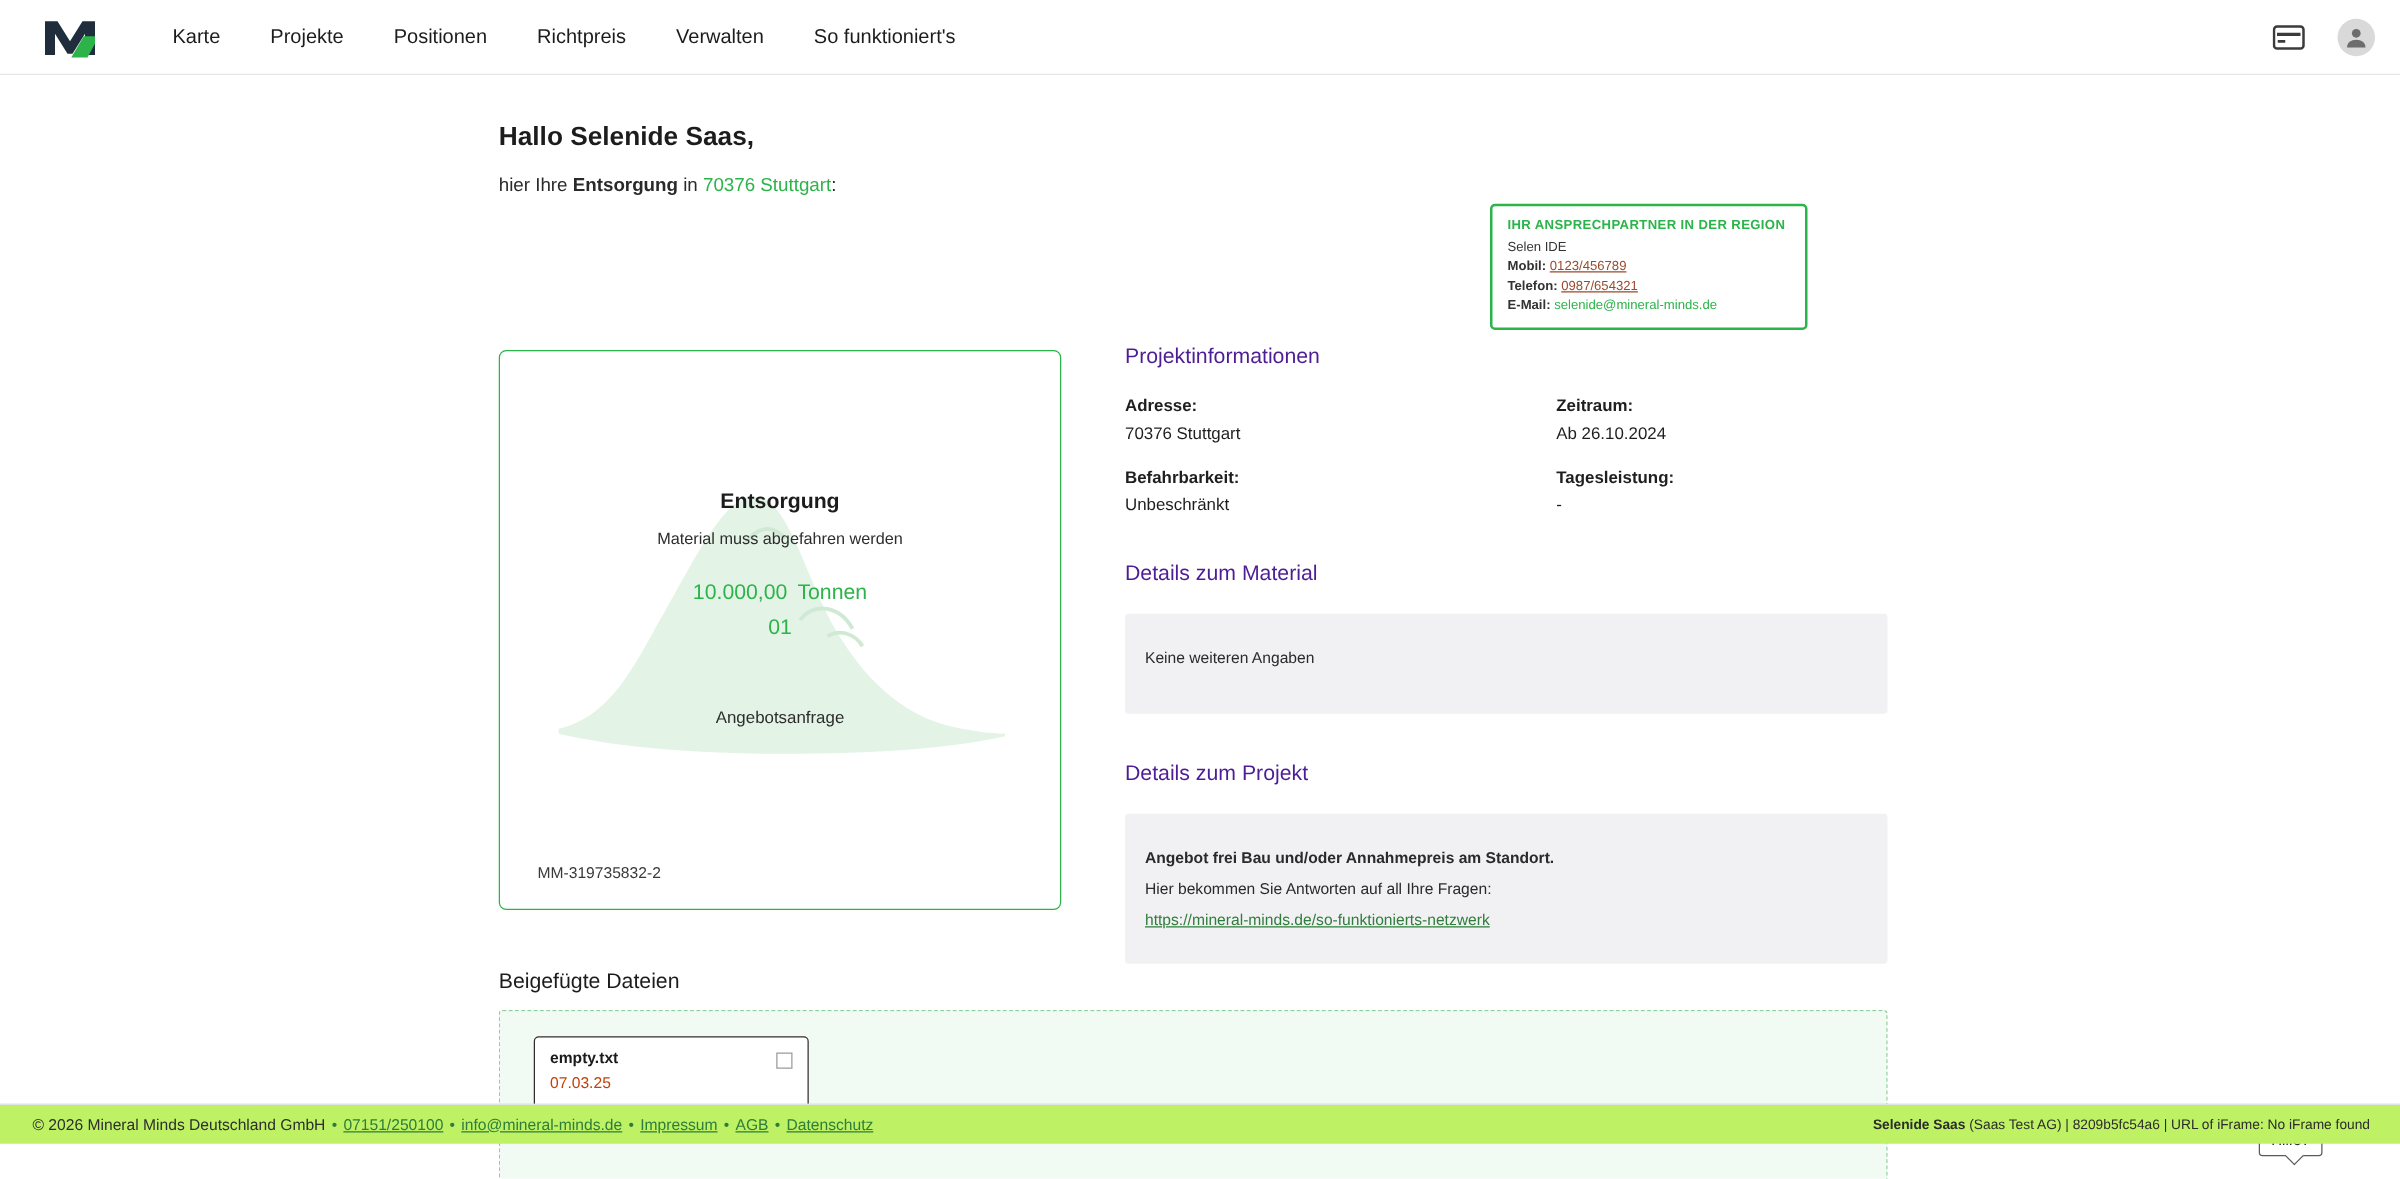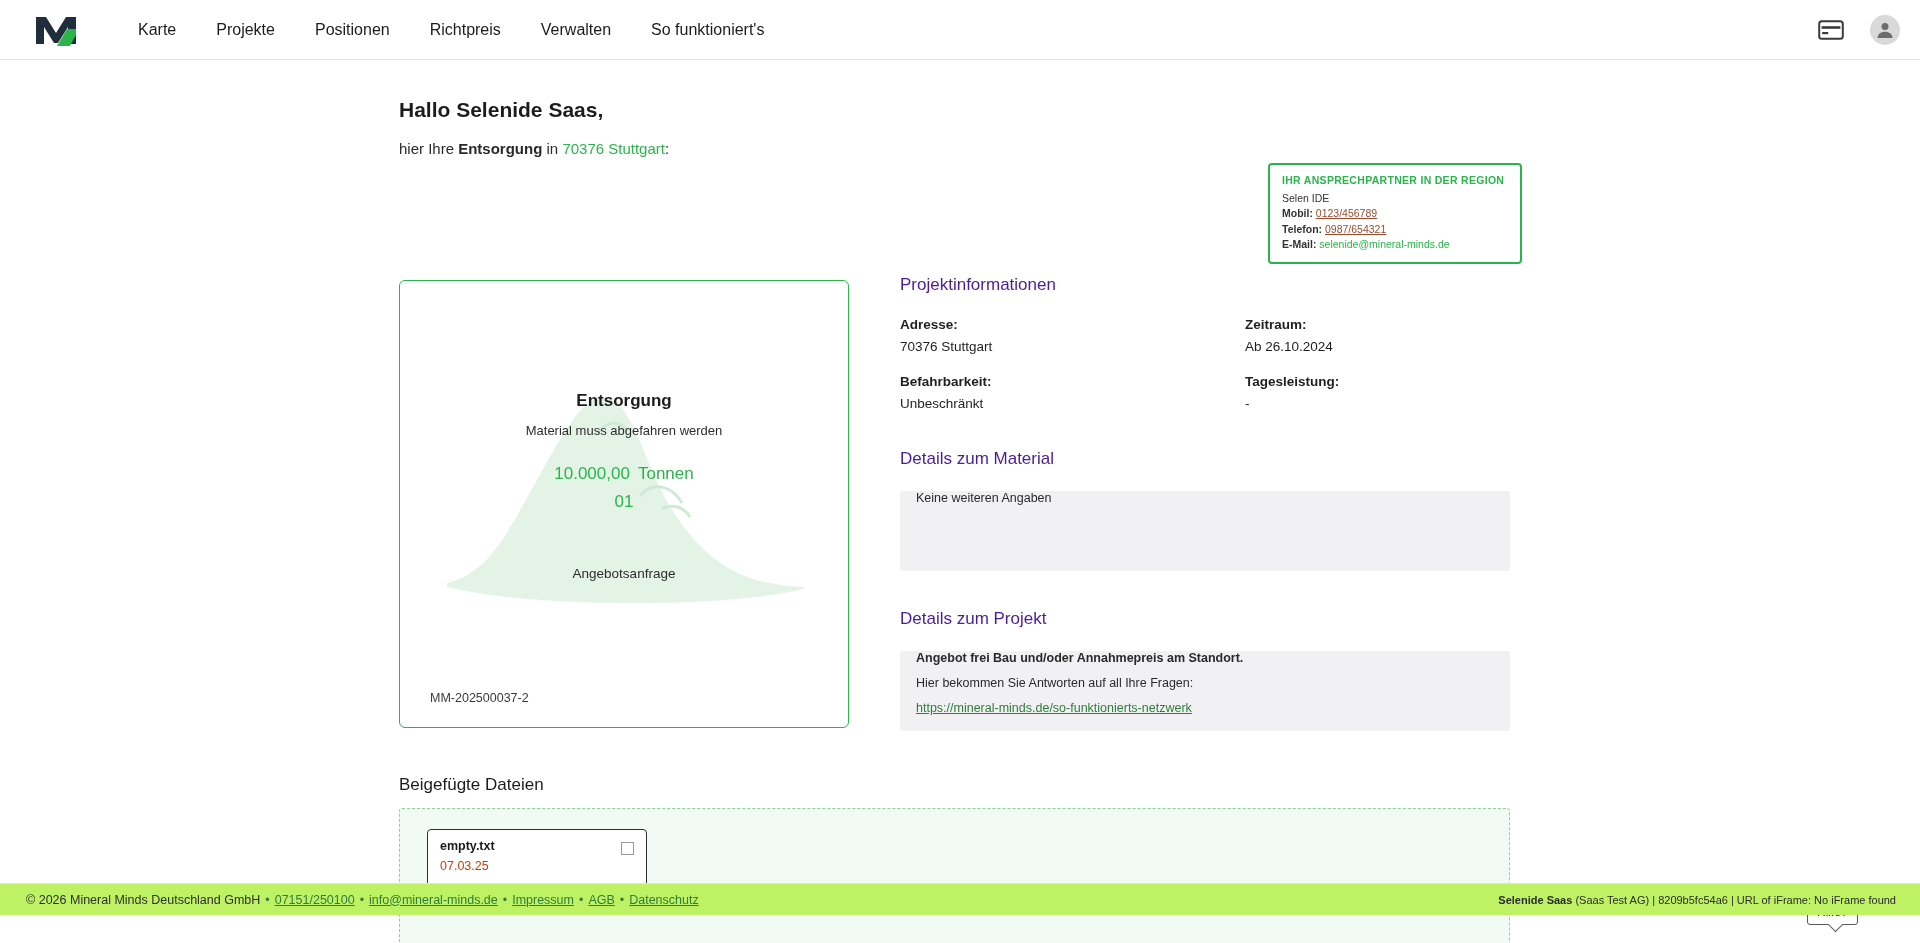--- a/index.html
+++ b/index.html
@@ -79,21 +79,21 @@
   .subline {
     font-size: 15px;
     color: #2a2a2a;
   }
   .subline b { font-weight: bold; }
   .subline .place { color: #2cb34a; }
 
   
   .contact-box {
     position: absolute;
-    left: 1268px;
+    left: 1192px;
     top: 103px;
     width: 254px;
     border: 2px solid #2cb34a;
     border-radius: 4px;
     padding: 8px 10px 10px 12px;
     background: #fff;
     font-size: 10.5px;
     line-height: 1.45;
     color: #333;
   }
@@ -184,21 +184,21 @@
     row-gap: 20px;
     font-size: 13.5px;
     color: #1f1f1f;
   }
   .info-grid .k { font-weight: bold; margin-bottom: 7px; }
   .info-grid .v { }
   .gap-a { height: 38px; }
   .panel {
     background: #f1f1f4;
     border-radius: 3px;
-    padding: 0 16px;
+    padding: 28px 16px;
     font-size: 12.5px;
     color: #2a2a2a;
     min-height: 80px;
   }
   .panel.proj { min-height: 80px; }
   .panel .strong { font-weight: bold; display:block; margin-bottom: 11px; font-size: 12.5px;}
   .panel .line2 { display:block; margin-bottom: 11px; }
   .panel a { color: #2e7d3a; }
 
   
@@ -353,21 +353,21 @@
     </svg>
     <div class="card-center">
       <div class="card-title">Entsorgung</div>
       <div class="card-sub">Material muss abgefahren werden</div>
       <div class="card-amount">
         <span class="num">10.000,00</span><span class="unit">Tonnen</span>
       </div>
       <div class="card-index">01</div>
       <div class="card-kind">Angebotsanfrage</div>
     </div>
-    <div class="card-id">MM-202500037-2</div>
+    <div class="card-id">MM-319735832-2</div>
   </div>
 
   <div class="right">
     <h2 class="sec-h">Projektinformationen</h2>
     <div class="info-grid">
       <div>
         <div class="k">Adresse:</div>
         <div class="v">70376 Stuttgart</div>
       </div>
       <div>

